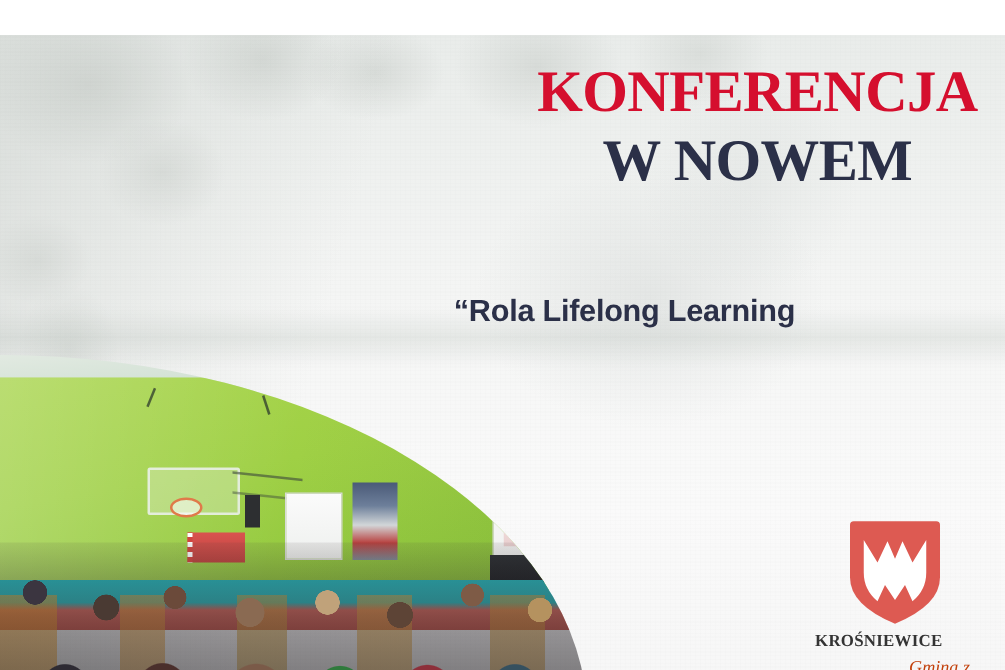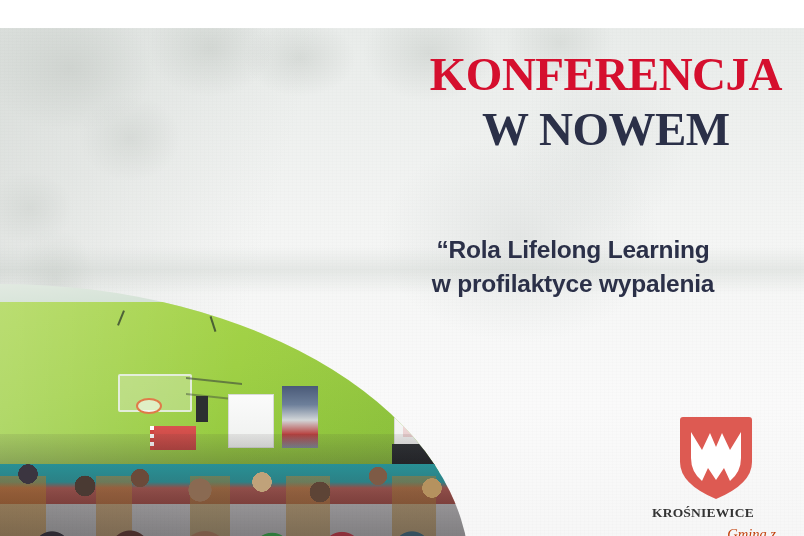--- a/index.html
+++ b/index.html
@@ -258,21 +258,21 @@
     margin-top: 6px;
     text-align: center;
   }
 
   
   .quote {
     position: absolute;
     right: 21px;
     top: 205px;
     width: 420px;
-    text-align: center;
+    text-align: left;
     font-family: "Liberation Sans", sans-serif;
     font-weight: 700;
     font-size: 24.5px;
     line-height: 1.38;
     color: #2b3048;
     letter-spacing: -0.2px;
   }
   .quote .ql { display: block; white-space: nowrap; }
 
   
@@ -355,21 +355,20 @@
     </div>
   </div>
 
   <div class="headline">
     <span class="l1">KONFERENCJA</span>
     <span class="l2">W NOWEM</span>
   </div>
 
   <div class="quote">
     <span class="ql">“Rola Lifelong Learning</span>
-    <span class="ql">w profilaktyce wypalenia</span>
   </div>
 
   <div class="logo">
     <div class="crest">
       <svg width="76" height="84" viewBox="0 0 76 84" xmlns="http://www.w3.org/2000/svg">
         <path d="M2 4 Q2 1 5 1 L71 1 Q74 1 74 4 L74 46 Q74 68 38 83 Q2 68 2 46 Z" fill="#dd5a52"></path>
         <path d="M13 16 L13 42 Q13 56 24 65 L30 52 L38 64 L46 52 L52 65 Q63 56 63 42 L63 16 L52 34 L44 17 L38 31 L32 17 L24 34 Z" fill="#ffffff"></path>
       </svg>
     </div>
     <div class="logo-name">KROŚNIEWICE</div>

